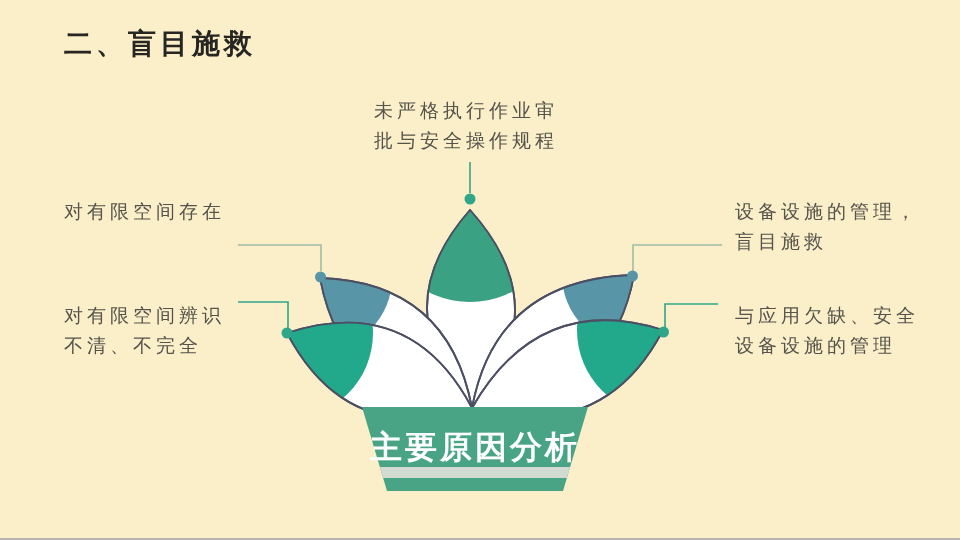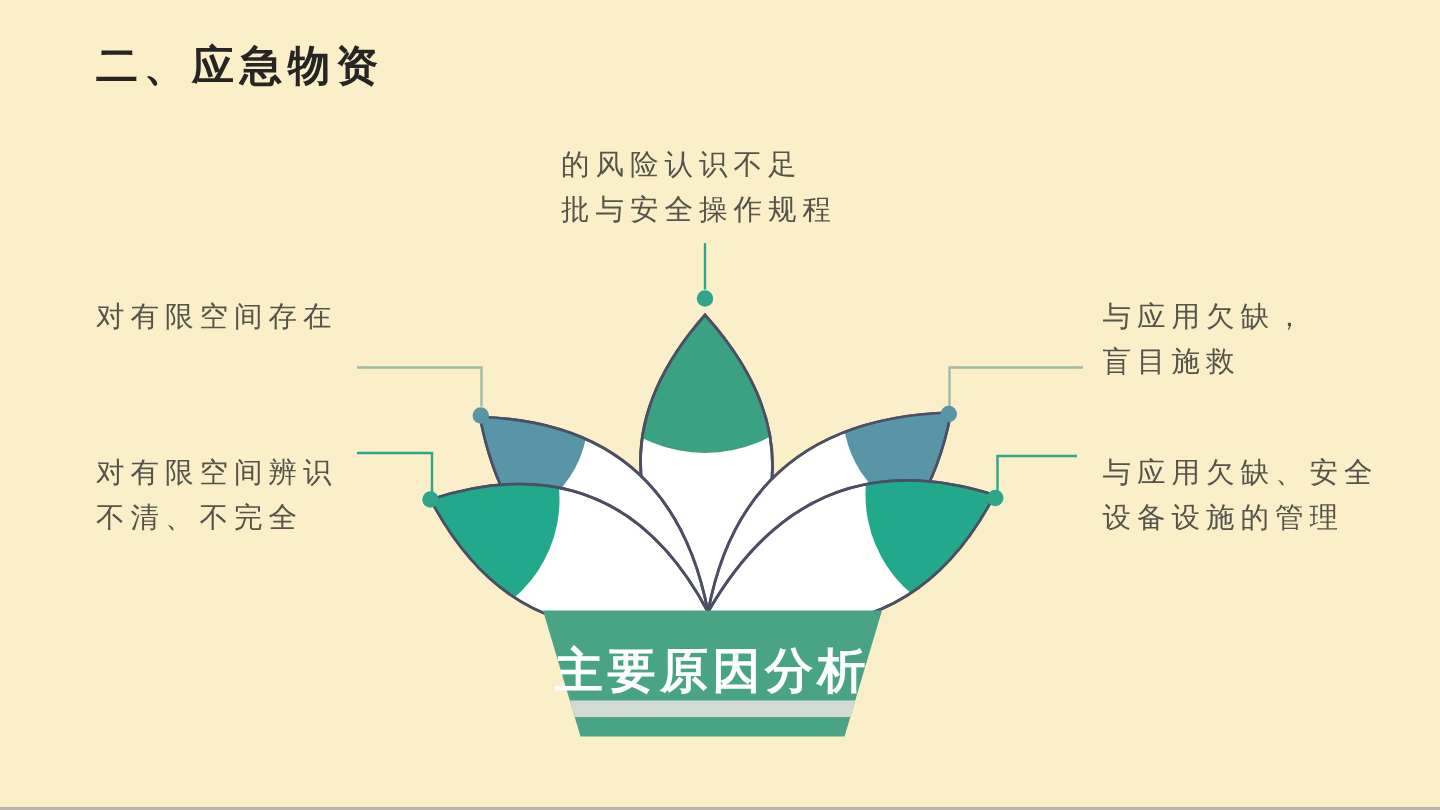--- a/index.html
+++ b/index.html
@@ -41,21 +41,21 @@
   .bottom-edge{
     position:absolute;left:0;bottom:0;width:100%;height:2px;
     background:var(--edge_line,#B8B5AE);
   }
 </style>
 </head>
 <body>
 
 <div class="slide">
 
-  <div class="slide-title">二、应急物资</div>
+  <div class="slide-title">二、盲目施救</div>
 
   <svg class="diagram-svg" viewBox="0 0 960 540" aria-hidden="true">
     <defs>
       <path id="petal-c" d="M470,210 Q559,309 472,408 Q383,309 470,210 Z"></path>
       <path id="petal-ml" d="M320,278 Q448,282 472,408 Q344,404 320,278 Z"></path>
       <path id="petal-mr" d="M634,275 Q496,279 472,408 Q610,402 634,275 Z"></path>
       <path id="petal-ol" d="M287,333 Q411,293 472,408 Q348,448 287,333 Z"></path>
       <path id="petal-or" d="M663,330 Q539,291 472,408 Q603,445 663,330 Z"></path>
       <clipPath id="clip-c">
           <use href="#petal-c"></use>
@@ -128,35 +128,35 @@
       <polyline class="conn pale" points="722,245 633,245 633,271"></polyline>
       <circle class="dot-blue" cx="632.5" cy="276" r="5.5"></circle>
     </g>
     <g>
       <polyline class="conn green" points="718,304 665,304 665,328"></polyline>
       <circle class="dot-green" cx="663.5" cy="332" r="5.5"></circle>
     </g>
   </svg>
 
   <div class="label" style="left:374px;top:96px;">
-    <div>的风险认识不足</div>
+    <div>未严格执行作业审</div>
     <div>批与安全操作规程</div>
   </div>
 
   <div class="label" style="left:64px;top:197px;">
     <div>对有限空间存在</div>
   </div>
 
   <div class="label" style="left:64px;top:301px;">
     <div>对有限空间辨识</div>
     <div>不清、不完全</div>
   </div>
 
   <div class="label" style="left:735px;top:197px;">
-    <div>与应用欠缺，</div>
+    <div>设备设施的管理，</div>
     <div>盲目施救</div>
   </div>
 
   <div class="label" style="left:735px;top:301px;">
     <div>与应用欠缺、安全</div>
     <div>设备设施的管理</div>
   </div>
 
   <div class="center-label">主要原因分析</div>
 

